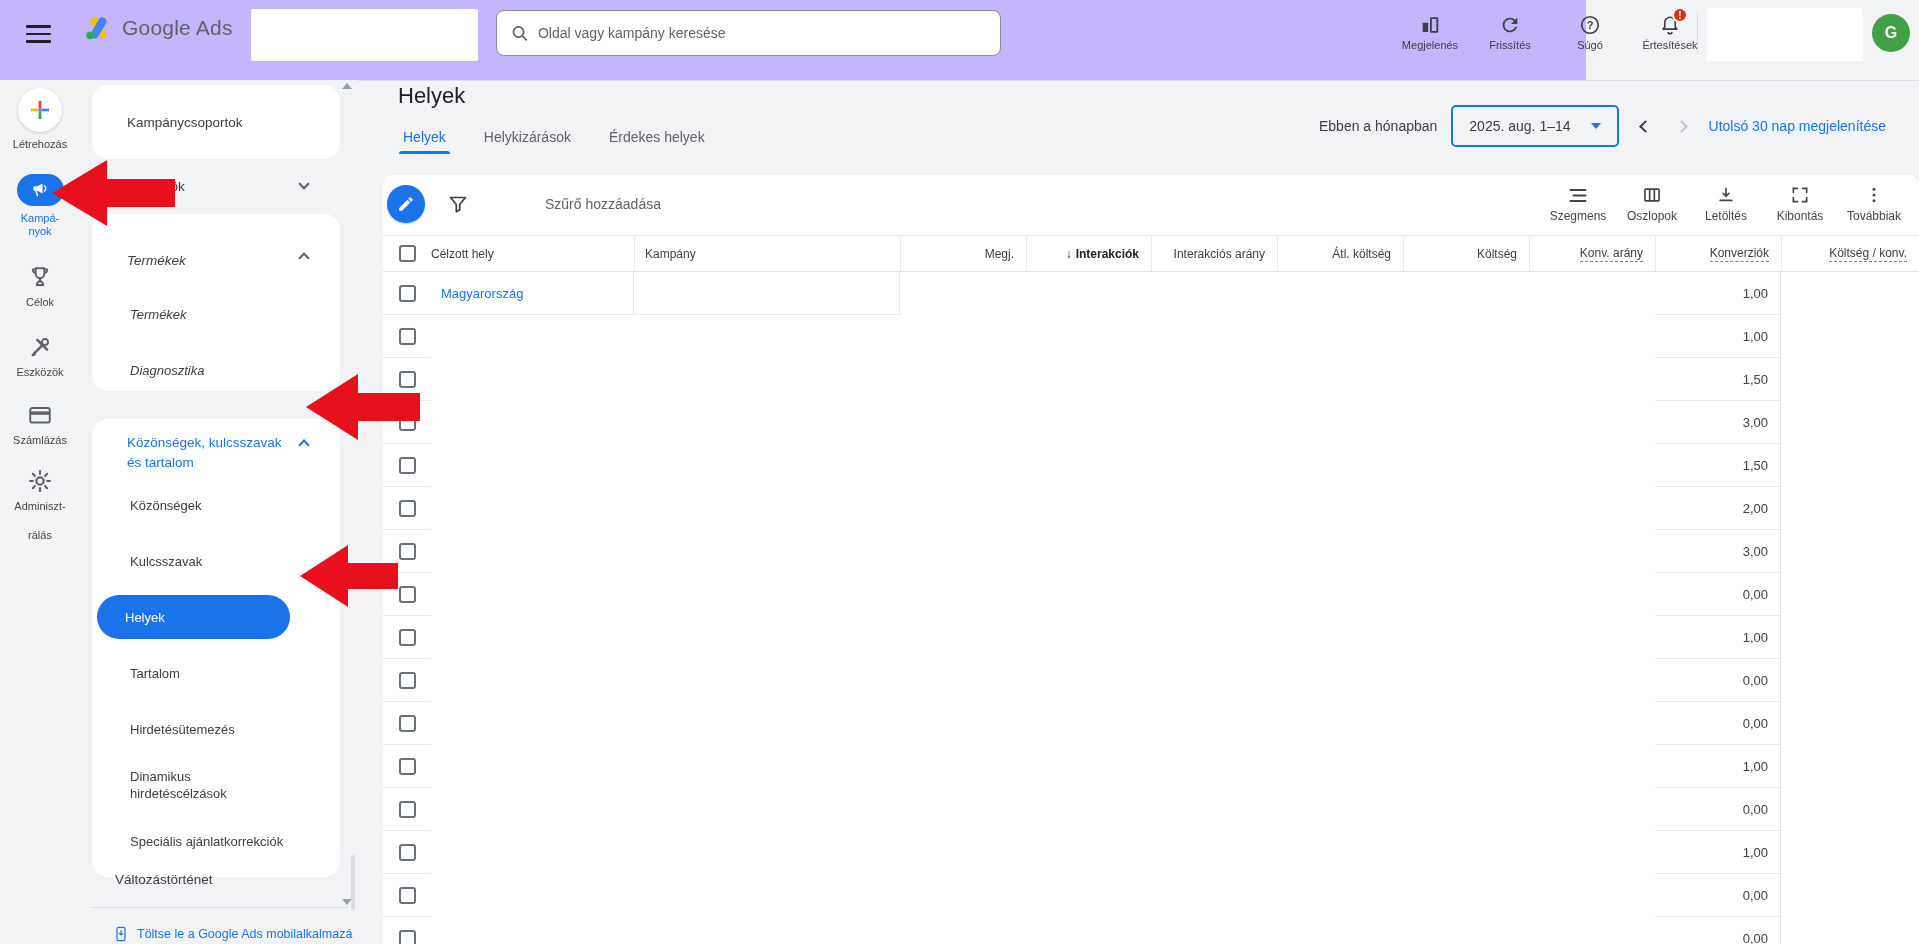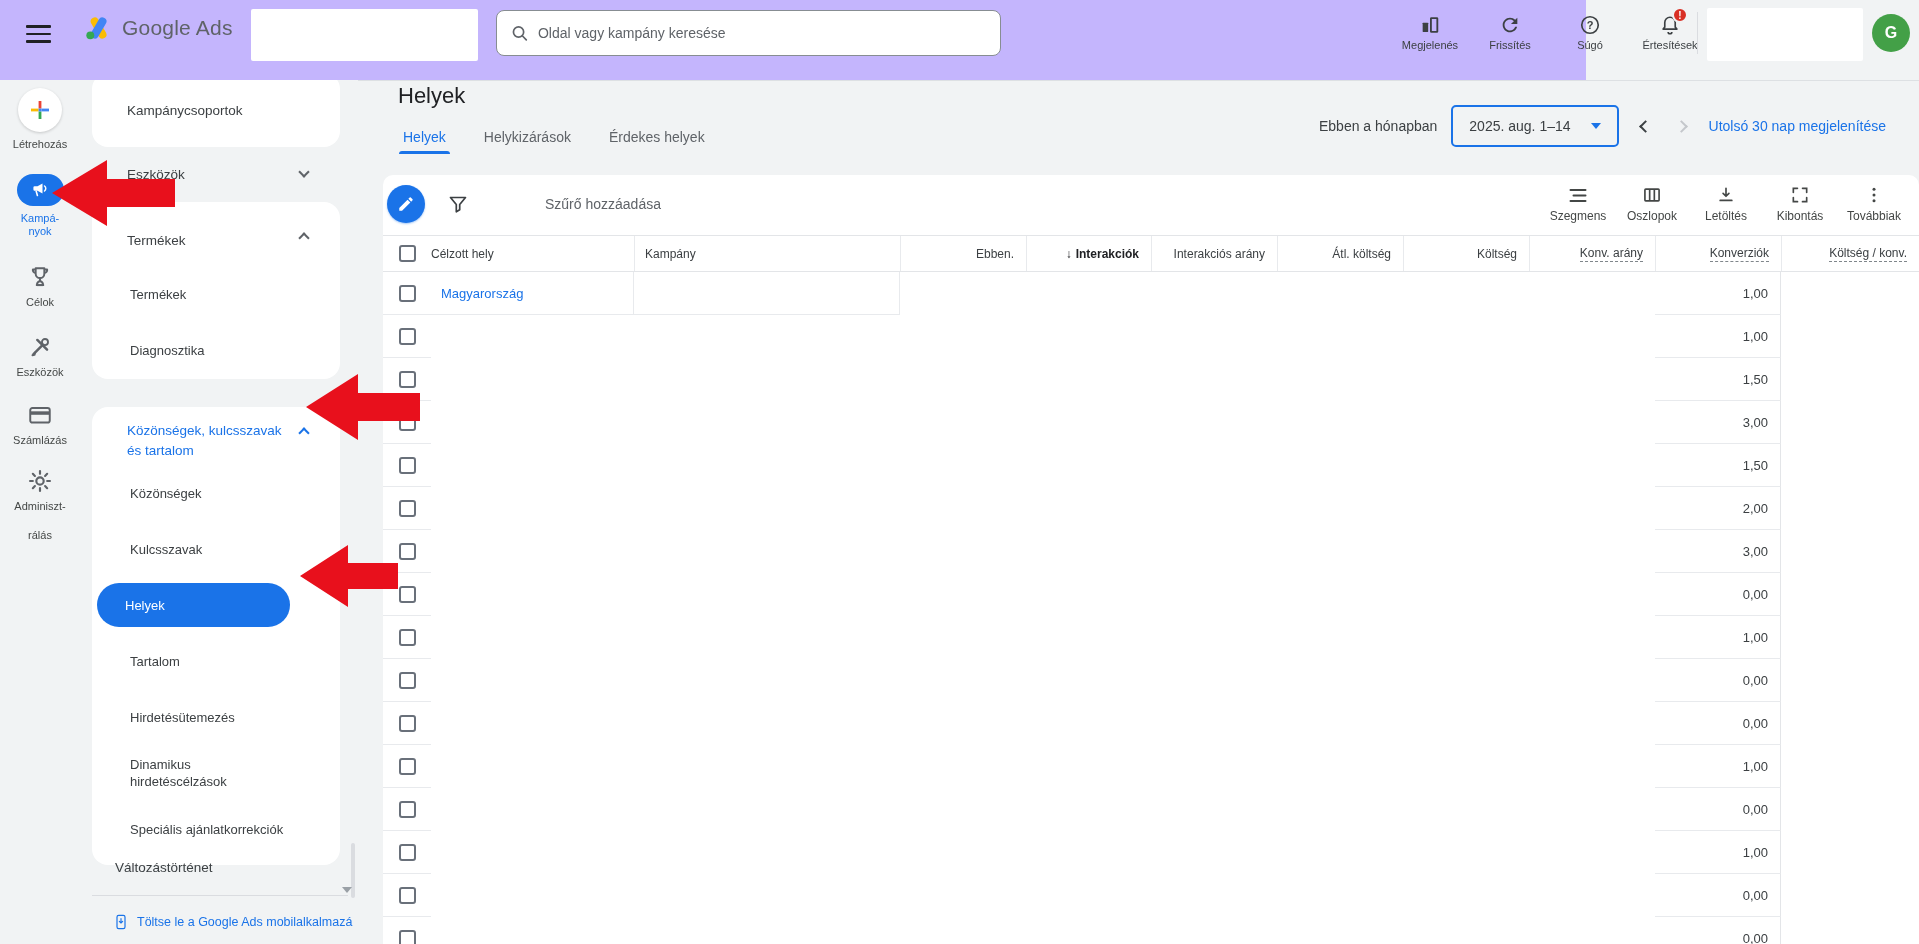--- a/index.html
+++ b/index.html
@@ -34,26 +34,26 @@
   .create-circle { width:44px; height:44px; background:#fff; border-radius:50%; box-shadow:0 1px 3px rgba(0,0,0,.18); display:flex; align-items:center; justify-content:center; }
   .camp-pill { width:47px; height:32px; background:#1a73e8; border-radius:16px; display:flex; align-items:center; justify-content:center; }
   .it-create { margin-top:8px; }
   .it-camp { margin-top:23px; }
   .it-goals { margin-top:26px; }
   .it-tools { margin-top:25px; }
   .it-billing { margin-top:23px; }
   .it-admin { margin-top:21px; }
 
   
-  .sidebar { position:absolute; left:80px; top:67px; width:278px; bottom:0; z-index:3; }
+  .sidebar { position:absolute; left:80px; top:79px; width:278px; bottom:0; z-index:3; }
   .card { position:absolute; left:12px; width:248px; background:#fff; border-radius:16px; }
   .card-groups { top:6px; height:74px; display:flex; align-items:center; }
   .sec-header { font-size:13.5px; color:#3c4043; padding-left:35px; position:relative; cursor:pointer; }
   .row-assets { position:absolute; left:12px; top:87px; width:248px; height:40px; display:flex; align-items:center; cursor:pointer; }
-  .card-products { top:135px; height:177px; padding-top:12px; }
+  .card-products { top:135px; height:177px; padding-top:20px;font-style:italic; }
   .card-aud { top:315px; height:458px; padding-top:8px;margin-top:25px; }
   .crow { height:52px; display:flex; align-items:center; position:relative; }
   .sitem { height:56px; display:flex; align-items:center; padding-left:38px; font-size:13px; color:#3c4043; cursor:pointer; line-height:17px; }
   .aud-header { padding:6px 40px 4px 35px; font-size:13.5px; color:#1a73e8; line-height:20px; cursor:pointer; position:relative; }
   .pill-selected { position:relative; height:56px; display:flex; align-items:center; }
   .pill-inner { position:absolute; left:5px; top:6px; width:193px; height:44px; background:#1a73e8; border-radius:22px; display:flex; align-items:center; padding-left:28px; color:#fff; font-size:13px; cursor:pointer; }
   .chev { display:inline-block; width:8px; height:8px; border-left:2px solid #5f6368; border-bottom:2px solid #5f6368; }
   .chev.down { transform:rotate(-45deg); }
   .chev.up { transform:rotate(135deg); border-color:#1a73e8; }
   .chev-pos { position:absolute; right:32px; top:50%; margin-top:-6px; }
@@ -383,21 +383,21 @@
       </div>
     </div>
 
     <div class="tbl">
       <div class="thead">
         <div class="th th-cb">
             <span class="checkbox"></span>
           </div>
         <div class="th">Célzott hely</div>
         <div class="th sep" style="padding-left:10px">Kampány</div>
-        <div class="th num sep">Ebben.</div>
+        <div class="th num sep">Megj.</div>
         <div class="th num sep sorted">
           <span class="sort-arrow">↓</span>
           <span>Interakciók</span>
         </div>
         <div class="th num sep">Interakciós arány</div>
         <div class="th num sep">Átl. költség</div>
         <div class="th num sep">Költség</div>
         <div class="th num sep">
             <span class="dot">Konv. arány</span>
           </div>

